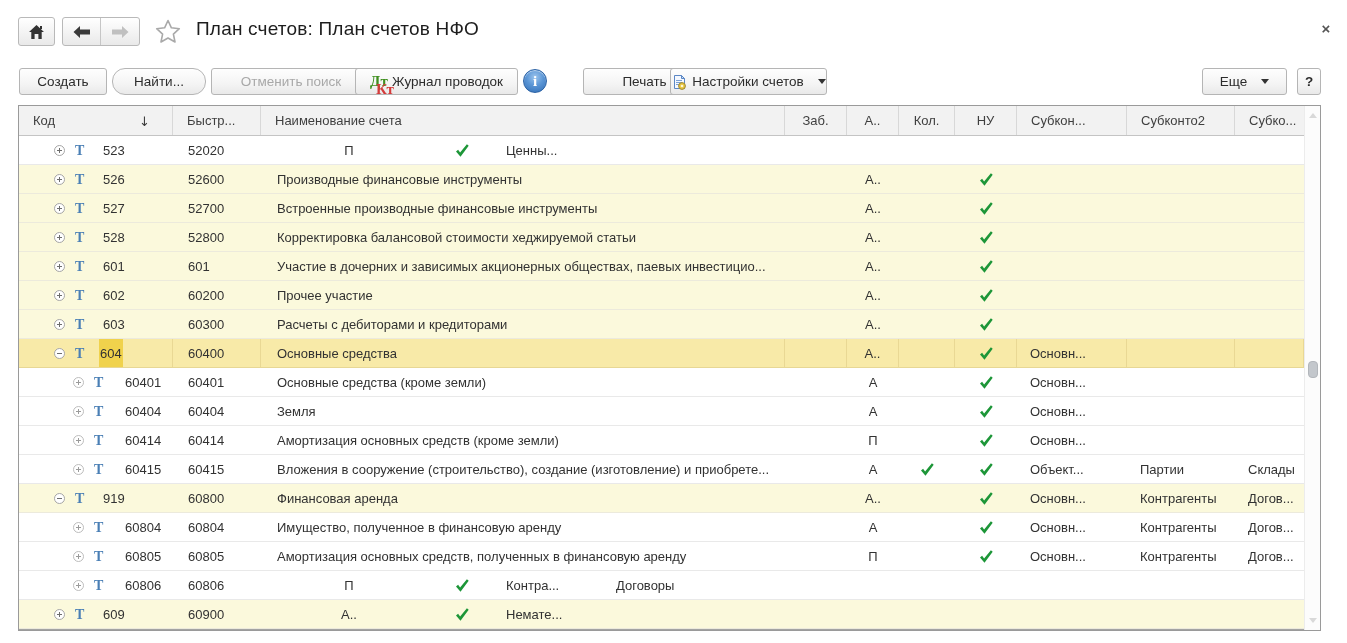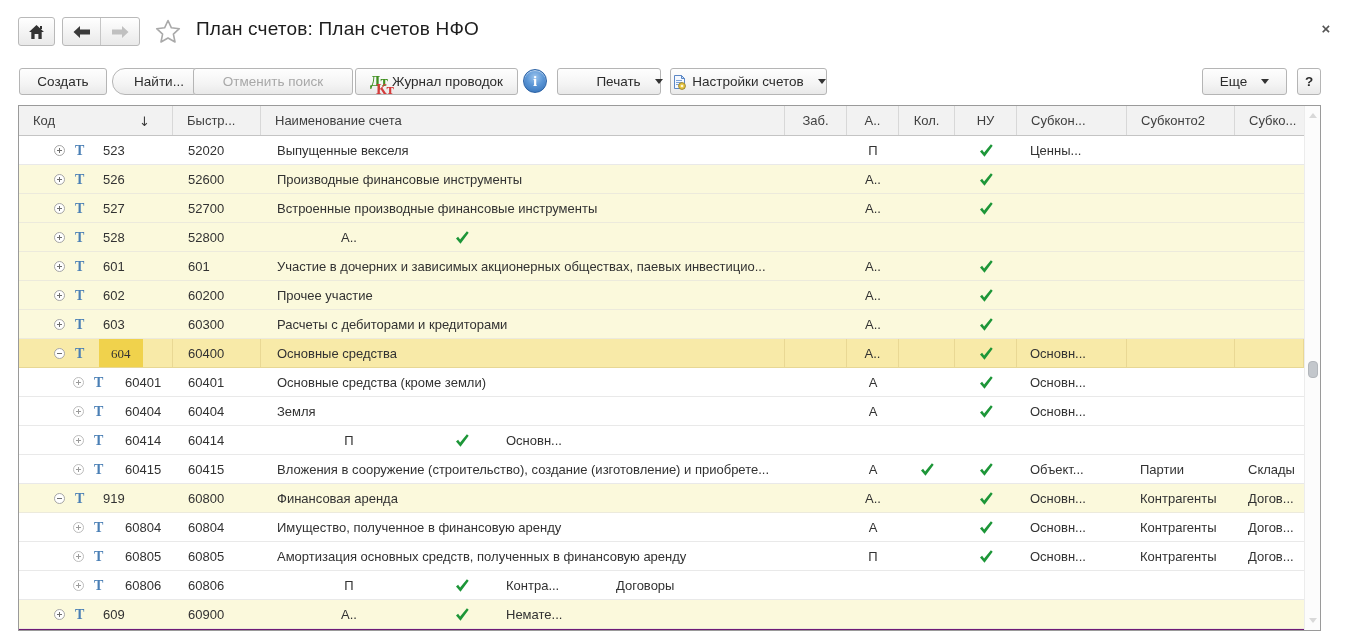--- a/index.html
+++ b/index.html
@@ -36,21 +36,21 @@
   .dtkt .kt { position:absolute; left:6px; top:8px; color:#d43b3b; }
 
   
   #info-btn { position:absolute; left:523px; top:9px; width:24px; height:24px; border-radius:50%;
     background:radial-gradient(circle at 50% 32%, #9cc4ec 0%, #5b96d6 45%, #2f6cb3 100%);
     border:1px solid #2b62a5; color:#fff; font-family:"Liberation Serif",serif; font-weight:bold;
     font-size:15px; text-align:center; line-height:22px; box-shadow:inset 0 1px 1px rgba(255,255,255,.6); }
 
   
   #grid { position:absolute; left:18px; top:105px; width:1303px; height:526px;
-    border:1px solid #9a9a9a; background:#701a75; }
+    border:1px solid #9a9a9a; background:#a3a3a3; }
   #grid-inner { position:absolute; left:0; top:0; width:1285px; height:524px; overflow:hidden; }
   #ghead { display:flex; width:1285px; height:30px; background:#f2f2f2; border-bottom:1px solid #c4c4c4;
     color:#3f3f3f; font-size:13px; }
   #ghead .hc { height:100%; display:flex; align-items:center; border-right:1px solid #d8d8d8;
     padding:0 4px 0 14px; position:relative; overflow:hidden; white-space:nowrap; }
   #ghead .hc:last-child { border-right:none; }
   #ghead .hc.center { justify-content:center; padding:0; }
   #ghead .hc .sort-arrow { position:absolute; right:22px; top:50%; transform:translateY(-50%);
     font-size:13px; color:#3c3c3c; font-family:"DejaVu Sans",sans-serif; }
 
@@ -73,21 +73,21 @@
   
   .exp { position:absolute; top:50%; margin-top:-6px; width:11px; height:11px; border:1px solid #a6a6a6;
     border-radius:50%; background:#fff; }
   .exp::before { content:""; position:absolute; left:2px; right:2px; top:4px; height:1px; background:#6d6d6d; }
   .exp.plus::after { content:""; position:absolute; top:2px; bottom:2px; left:4px; width:1px; background:#6d6d6d; }
   .exp.dim { border-color:#bdbdbd; }
   .exp.dim::before, .exp.dim::after { background:#9b9b9b; }
   .tacct { position:absolute; top:50%; transform:translateY(-50%); font-family:"Liberation Serif",serif;
     font-weight:bold; font-size:14px; color:#4a7fb5; }
   .codeval { position:absolute; top:0; height:100%; display:flex; align-items:center; font-size:13px; color:#323232; }
-  .codeval.editsel { background:#f0d24c; padding:0 12px; margin-left:-4px;font-family:Liberation Serif, serif; }
+  .codeval.editsel { background:#f0d24c; padding:0 1px; margin-left:-4px; }
 
   .chk { width:14px; height:13px; display:block; }
 
   
   #vscroll { position:absolute; right:0; top:0; width:16px; height:524px; background:#fcfcfc;
     border-left:1px solid #ececec; }
   #vscroll .sb-arrow { position:absolute; left:4px; width:0; height:0;
     border-left:4px solid transparent; border-right:4px solid transparent; }
   #vscroll .sb-up { top:7px; border-bottom:5px solid #d9d9d9; }
   #vscroll .sb-down { bottom:7px; border-top:5px solid #d9d9d9; }
@@ -119,30 +119,30 @@
   <svg id="fav-star" viewBox="0 0 28 27">
     <path d="M14 2.5 L17.4 9.8 L25.3 10.7 L19.4 16.1 L21 24 L14 20 L7 24 L8.6 16.1 L2.7 10.7 L10.6 9.8 Z" fill="#ffffff" stroke="#a9a9a9" stroke-width="1.6" stroke-linejoin="round"></path>
   </svg>
   <div id="page-title">План счетов: План счетов НФО</div>
   <div id="close-x">×</div>
 </div>
 
 <div id="toolbar">
   <button class="tbtn" style="left:19px; width:88px;">Создать</button>
   <button class="tbtn" style="left:112px; width:94px;border-radius:13px;">Найти...</button>
-  <button class="tbtn disabled" style="left:193px; width:160px;">Отменить поиск</button>
+  <button class="tbtn disabled" style="left:211px; width:160px;">Отменить поиск</button>
   <button class="tbtn" style="left:355px; width:163px;">
     <span class="icon16 dtkt" style="margin-right:6px;">
       <span class="dt">Дт</span>
         <span class="kt">Кт</span>
     </span>
     <span>Журнал проводок</span>
   </button>
   <div id="info-btn"><span>i</span></div>
-  <button class="tbtn" style="left:557px; width:104px;padding-left:36px;">
+  <button class="tbtn" style="left:583px; width:104px;padding-left:36px;">
     <svg class="icon16" style="margin-right:5px;" viewBox="0 0 16 16">
       <rect x="3.5" y="1.5" width="9" height="4" fill="#fdfdfd" stroke="#8c8c8c"></rect>
       <rect x="1.5" y="5.5" width="13" height="6" rx="1" fill="#d7d7d2" stroke="#88888a"></rect>
       <rect x="3.5" y="9.5" width="9" height="5" fill="#ffffff" stroke="#8c8c8c"></rect>
       <rect x="4.5" y="11" width="7" height="1" fill="#9a9a9a"></rect>
       <rect x="4.5" y="13" width="7" height="1" fill="#bdbdbd"></rect>
     </svg>
     <span>Печать</span>
     <span class="caret"></span>
   </button>
@@ -204,23 +204,20 @@
     <div id="gbody">
         <div class="row">
           <div class="c w-code">
             <span class="exp plus" style="left: 35px;"></span>
             <span class="tacct" style="left: 56px;">Т</span>
             <span class="codeval" style="left: 84px;">523</span>
           </div>
           <div class="c w-quick">
             <span>52020</span>
           </div>
-          <div class="c w-name">
-            <span>Выпущенные векселя</span>
-          </div>
           <div class="c w-zab"></div>
           <div class="c w-ap">
             <span>П</span>
           </div>
           <div class="c w-kol"></div>
           <div class="c w-nu">
             <svg class="chk" viewBox="0 0 14 13">
               <path d="M1,7.6 L3.1,5.7 L5.1,8.6 L11.9,0.3 L13.7,1.7 L5.5,12.7 Z" fill="#1d9638"></path>
             </svg>
           </div>
@@ -283,20 +280,23 @@
           <div class="c w-sub3"></div>
         </div>
         <div class="row group">
           <div class="c w-code">
             <span class="exp plus" style="left: 35px;"></span>
             <span class="tacct" style="left: 56px;">Т</span>
             <span class="codeval" style="left: 84px;">528</span>
           </div>
           <div class="c w-quick">
             <span>52800</span>
+          </div>
+          <div class="c w-name">
+            <span>Корректировка балансовой стоимости хеджируемой статьи</span>
           </div>
           <div class="c w-zab"></div>
           <div class="c w-ap">
             <span>А..</span>
           </div>
           <div class="c w-kol"></div>
           <div class="c w-nu">
             <svg class="chk" viewBox="0 0 14 13">
               <path d="M1,7.6 L3.1,5.7 L5.1,8.6 L11.9,0.3 L13.7,1.7 L5.5,12.7 Z" fill="#1d9638"></path>
             </svg>
@@ -468,20 +468,23 @@
           <div class="c w-sub3"></div>
         </div>
         <div class="row">
           <div class="c w-code">
             <span class="exp plus dim" style="left: 54px;"></span>
             <span class="tacct" style="left: 75px;">Т</span>
             <span class="codeval" style="left: 106px;">60414</span>
           </div>
           <div class="c w-quick">
             <span>60414</span>
+          </div>
+          <div class="c w-name">
+            <span>Амортизация основных средств (кроме земли)</span>
           </div>
           <div class="c w-zab"></div>
           <div class="c w-ap">
             <span>П</span>
           </div>
           <div class="c w-kol"></div>
           <div class="c w-nu">
             <svg class="chk" viewBox="0 0 14 13">
               <path d="M1,7.6 L3.1,5.7 L5.1,8.6 L11.9,0.3 L13.7,1.7 L5.5,12.7 Z" fill="#1d9638"></path>
             </svg>

